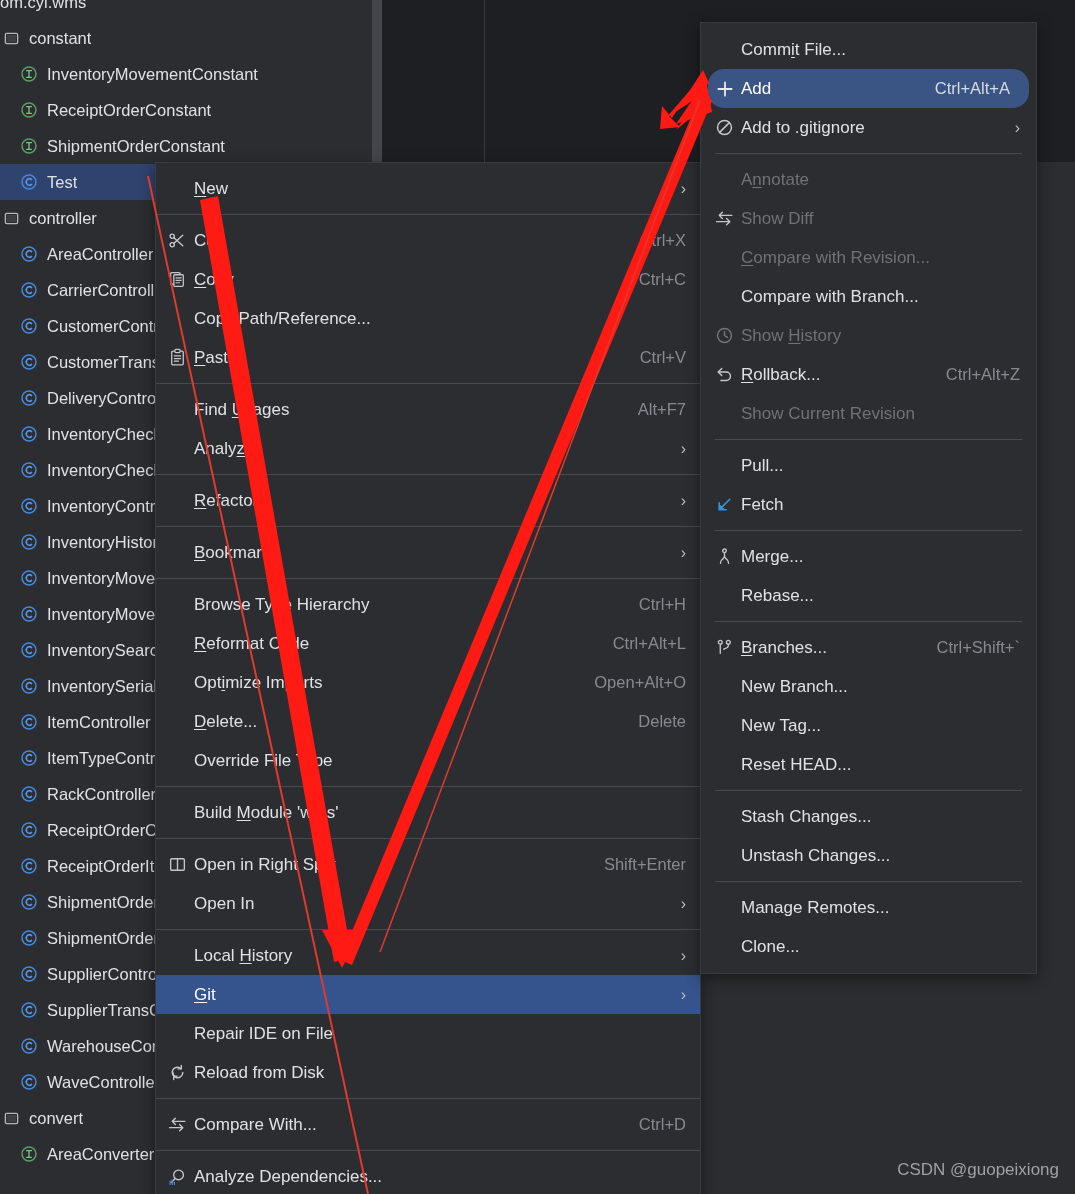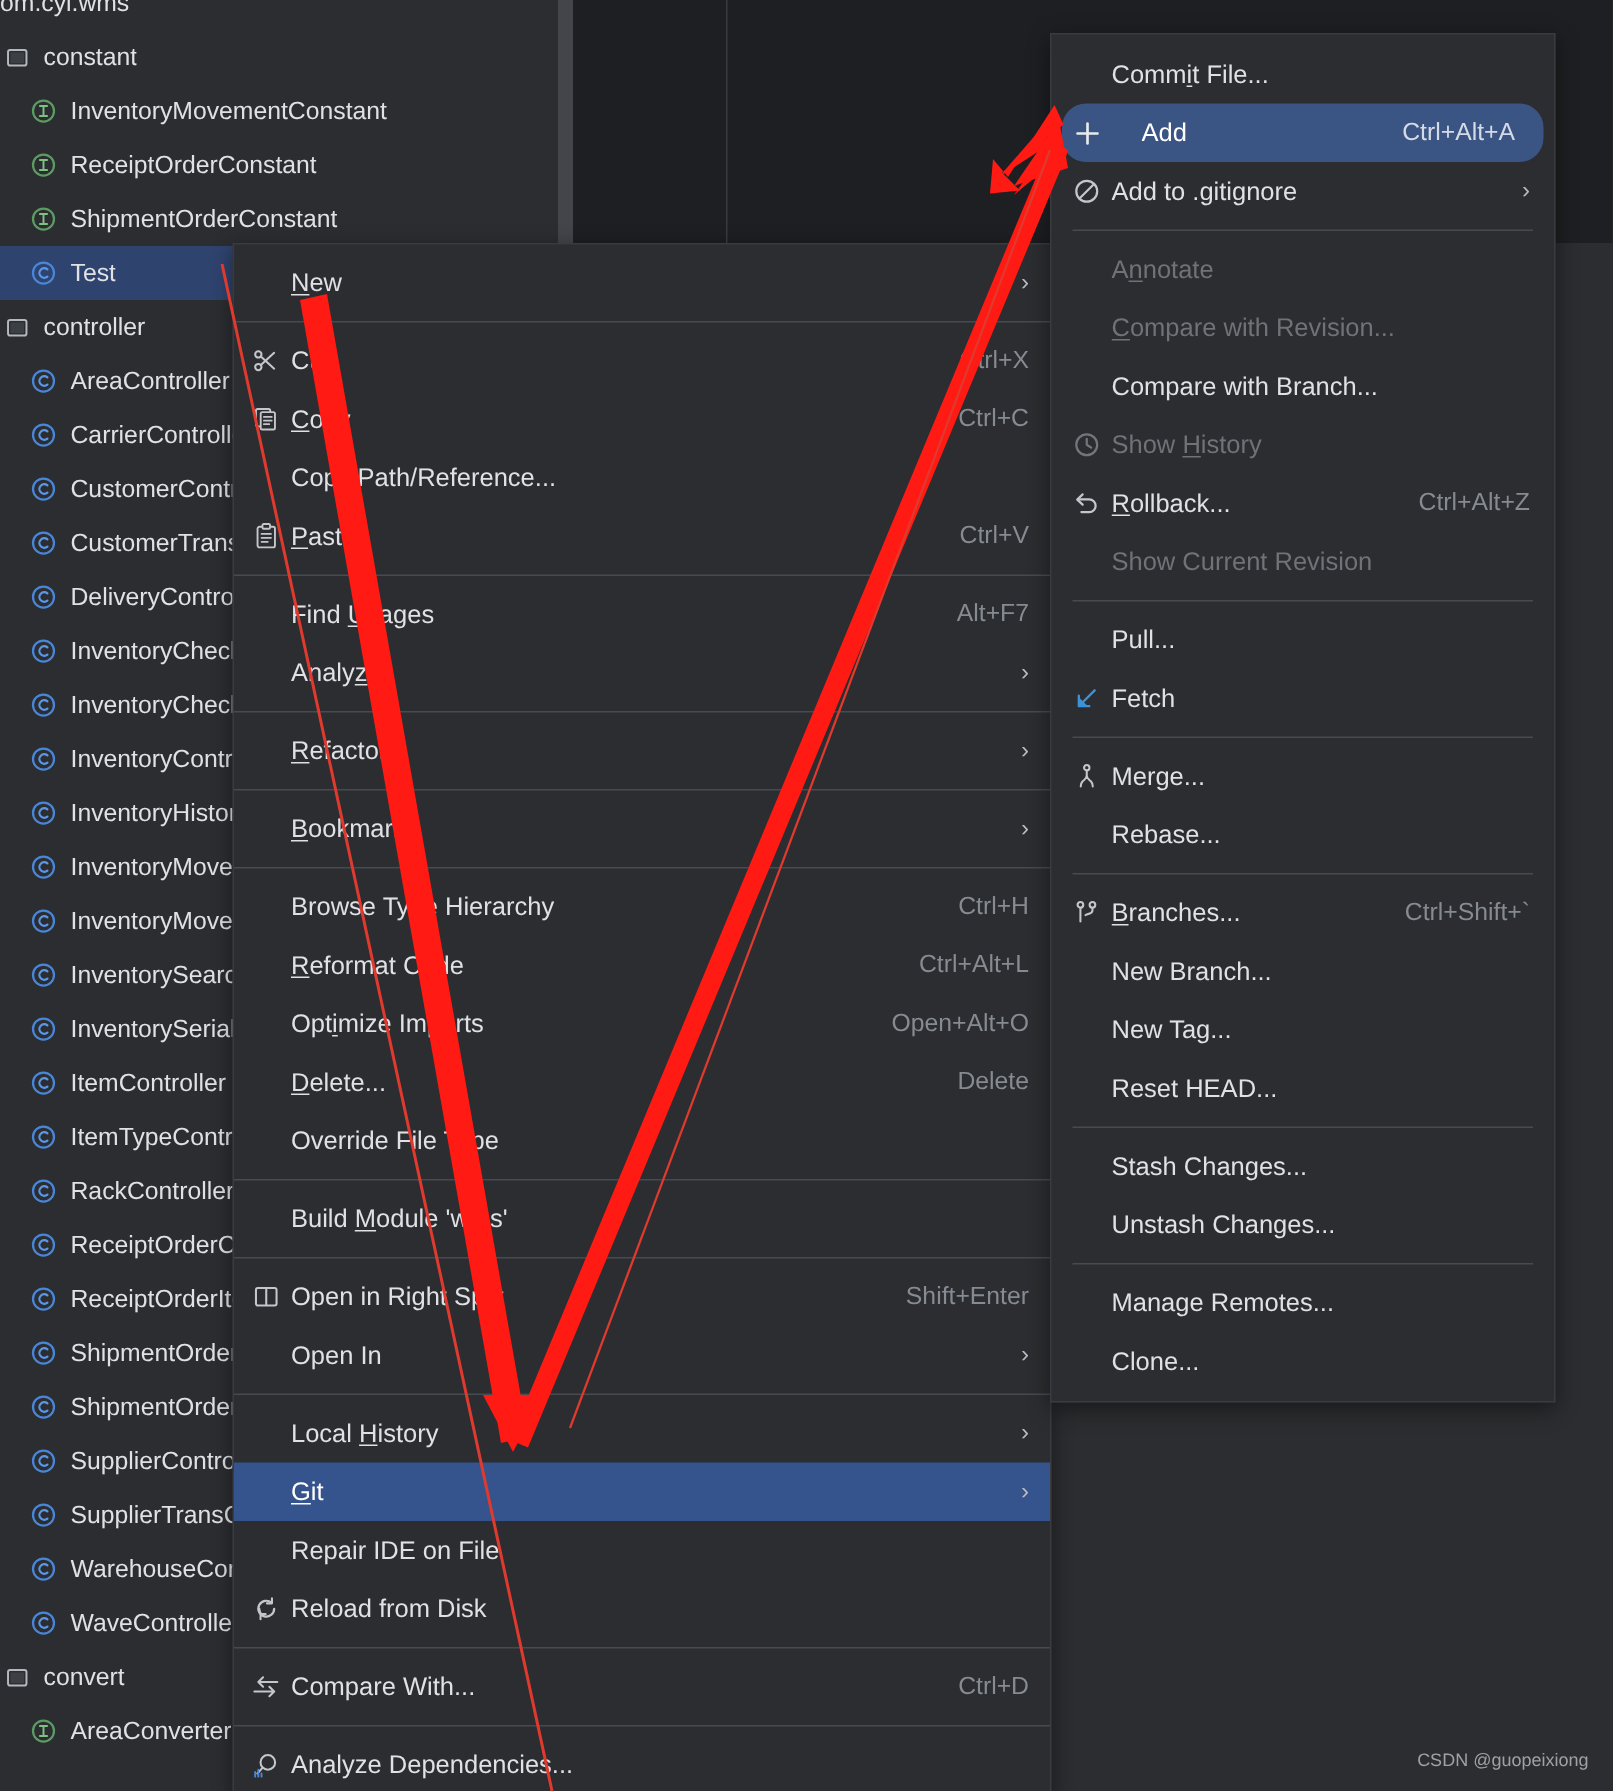--- a/index.html
+++ b/index.html
@@ -115,21 +115,21 @@
     padding: 0 14px 0 12px;
     font-size: 17px;
     color: #dfe1e5;
     box-sizing: border-box;
     white-space: nowrap;
     justify-content: flex-end;
   }
   #git-submenu .mi { height: 39px; padding: 0 16px 0 14px; }
   .mi.disabled { color: #6f7276; }
   .mi.selected { background: #35538c; color: #ffffff; border-radius: 0; }
-  #git-submenu .mi.selected { background: #3a5584; border-radius: 16px; margin: 0 7px; padding: 0 19px 0 7px; gap: 20px; }
+  #git-submenu .mi.selected { background: #3a5584; border-radius: 16px; margin: 0 7px; padding: 0 19px 0 7px; }
   .mi .mi-ico {
     width: 26px;
     flex: 0 0 26px;
     display: inline-flex;
     align-items: center;
     justify-content: flex-start;
   }
   .mi .mi-label {
     flex: 1 1 auto;
     overflow: hidden;
@@ -163,21 +163,21 @@
     width: 1075px; height: 1194px;
     pointer-events: none;
     z-index: 60;
   }
 
   
   #watermark {
     position: absolute;
     right: 16px;
     bottom: 14px;
-    font-size: 12px;
+    font-size: 17px;
     color: #9ea1a6;
     z-index: 50;
   }
 </style>
 </head>
 <body>
 
 <div id="project-tree" style="margin-top: -16px;">
     <div class="tree-row">
       <span class="tw" style="width: 0px;"></span>
@@ -697,20 +697,29 @@
           <path d="M4.4 13.6 13.6 4.4" stroke="#c3c6cb" stroke-width="1.4" stroke-linecap="round"></path>
         </svg>
       </span>
       <span class="mi-label">Add to .gitignore</span>
       <span class="mi-arrow">›</span>
     </div>
     <div class="sep"></div>
     <div class="mi disabled">
       <span class="mi-ico"></span>
       <span class="mi-label">A<span class="mn">n</span>notate</span>
+    </div>
+    <div class="mi disabled">
+      <span class="mi-ico">
+        <svg width="19" height="19" viewBox="0 0 18 18" fill="none">
+          <path d="M1.5 12h12M11 15l3-3-3-3" stroke="#c3c6cb" stroke-width="1.3" fill="none" stroke-linecap="round" stroke-linejoin="round"></path>
+          <path d="M16 6H4M7 3 4 6l3 3" stroke="#c3c6cb" stroke-width="1.3" fill="none" stroke-linecap="round" stroke-linejoin="round"></path>
+        </svg>
+      </span>
+      <span class="mi-label">Show Diff</span>
     </div>
     <div class="mi disabled">
       <span class="mi-ico"></span>
       <span class="mi-label"><span class="mn">C</span>ompare with Revision...</span>
     </div>
     <div class="mi">
       <span class="mi-ico"></span>
       <span class="mi-label">Compare with Branch...</span>
     </div>
     <div class="mi disabled">

